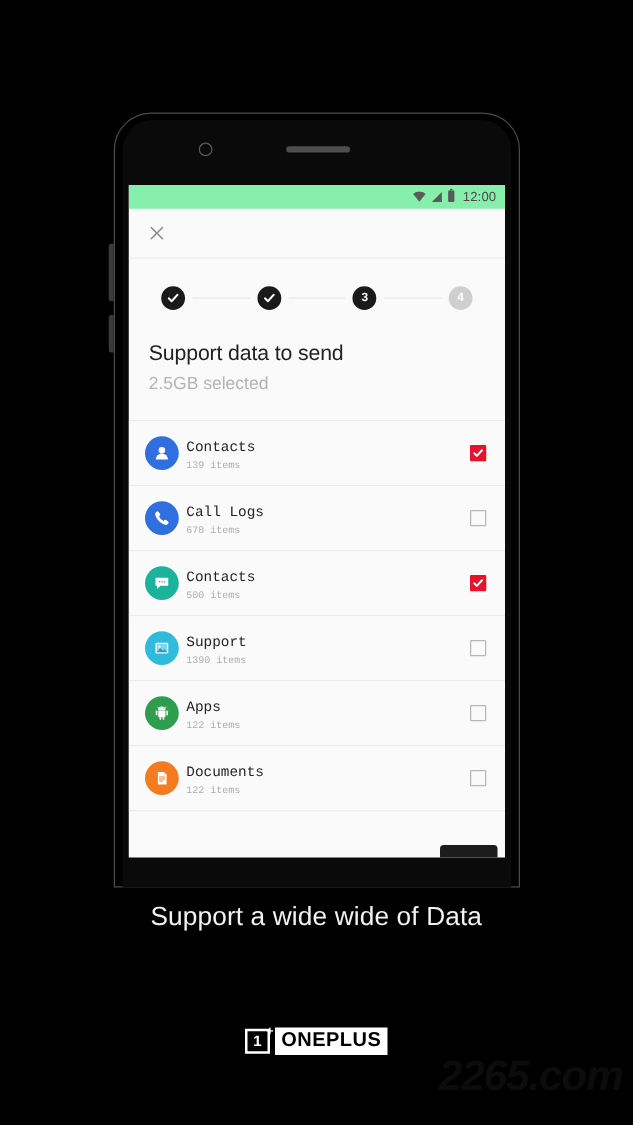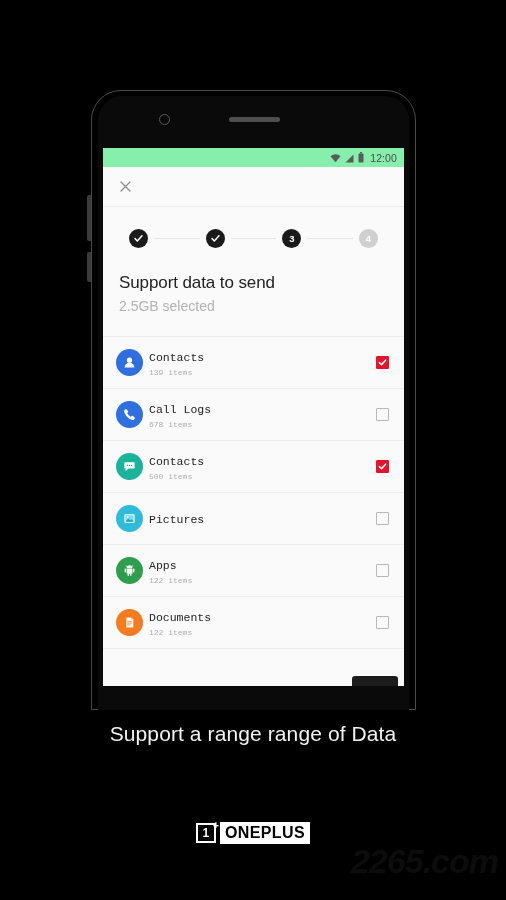--- a/index.html
+++ b/index.html
@@ -388,21 +388,22 @@
       <div class="list-row">
         <span class="row-icon" style="background:#2fbcdc">
           <svg width="15" height="15" viewBox="0 0 15 15">
               <rect x="2.4" y="3.2" width="10.2" height="8.6" rx="0.8" fill="#fff"></rect>
               <rect x="3.4" y="4.2" width="8.2" height="6.6" fill="#7fd9ee"></rect>
               <circle cx="5.6" cy="6.2" r="0.9" fill="#fff"></circle>
               <path d="M3.4 10.8 L6.4 7.4 L8.3 9.6 L9.8 8.2 L11.6 10.8 Z" fill="#2f9cbb"></path>
             </svg>
         </span>
         <span class="row-text">
-          <span class="row-label">Pictures</span>
+          <span class="row-label">Support</span>
+          <span class="row-count" style="display:block">1390 items</span>
         </span>
         <span class="checkbox">
           
         </span>
       </div>
 
       <div class="list-row">
         <span class="row-icon" style="background:#2e9e4e">
           <svg width="15" height="15" viewBox="0 0 15 15">
             <path d="M4.6 5.4 h5.8 v4.6 a0.7 0.7 0 0 1 -0.7 0.7 h-4.4 a0.7 0.7 0 0 1 -0.7 -0.7 Z" fill="#fff"></path>
@@ -440,21 +441,21 @@
         <span class="checkbox">
           
         </span>
       </div>
 
     </div>
 
     <div class="next-button"></div>
   </div>
 
-  <div class="caption">Support a range range of Data</div>
+  <div class="caption">Support a wide wide of Data</div>
 
   <div class="logo">
     <span class="logo-mark">
       <span>1</span>
       <span class="logo-plus">+</span>
     </span>
     <span class="logo-word">ONEPLUS</span>
   </div>
 
   <div class="watermark">2265.com</div>

